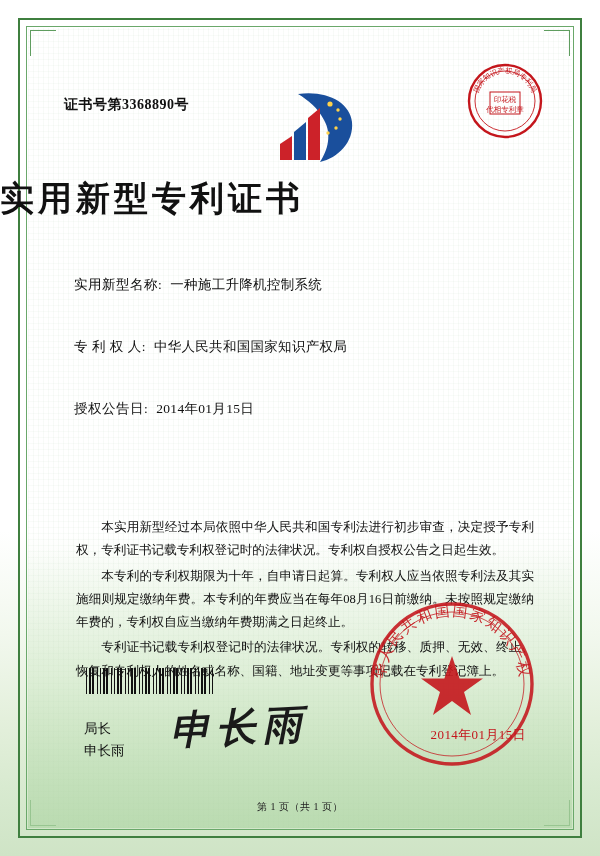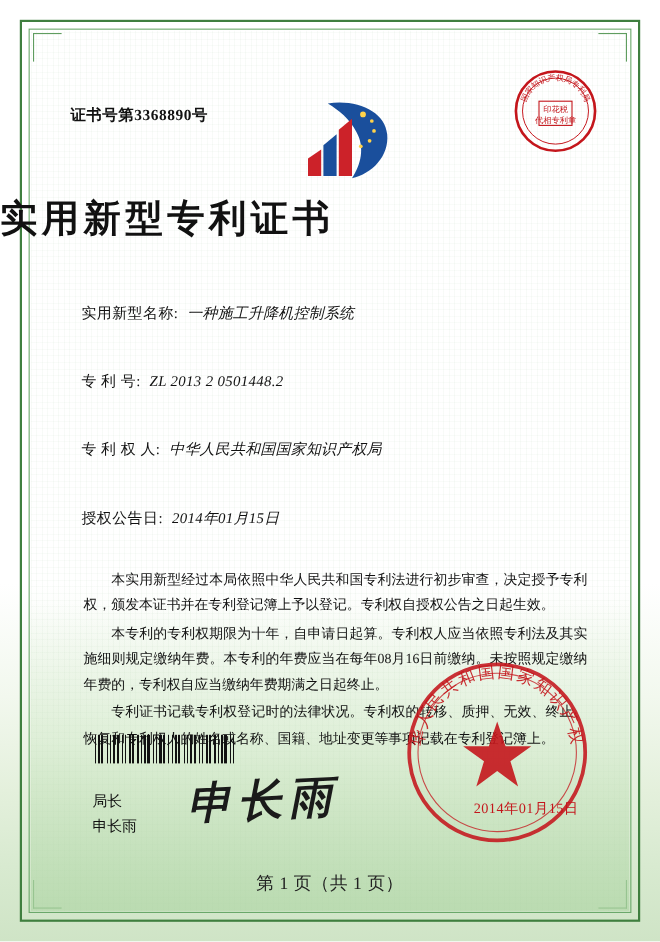--- a/index.html
+++ b/index.html
@@ -103,21 +103,20 @@
     color: #111;
   }
   .field-label {
     white-space: nowrap;
     letter-spacing: 0.5px;
     margin-top: 24px;
   }
   .field-value {
     margin-left: 8px;
     letter-spacing: 0.3px;
-    font-style: italic;
   }
 
   
   .body-text {
     position: absolute;
     left: 76px; right: 66px; top: 516px;
     font-size: 12.6px;
     line-height: 1.85;
     color: #111;
     text-align: justify;
@@ -168,21 +167,21 @@
     right: 74px; bottom: 112px;
     font-size: 13px;
     color: #c4161c;
     letter-spacing: 0.4px;
   }
 
   .page-foot {
     position: absolute;
     left: 0; right: 0; bottom: 42px;
     text-align: center;
-    font-size: 16px;
+    font-size: 10px;
     color: #222;
     letter-spacing: 0.5px;
   }
   svg { display: block; }
 </style>
 </head>
 <body>
 
 <div class="page">
 
@@ -228,35 +227,31 @@
   </div>
 
   <div class="title">实用新型专利证书</div>
 
   <div class="fields">
     <div class="field-row">
       <span class="field-label">实用新型名称:</span>
       <span class="field-value">一种施工升降机控制系统</span>
     </div>
     <div class="field-row">
-      <span class="field-label">专 利 号:</span>
-      <span class="field-value">ZL 2013 2 0501448.2</span>
-    </div>
-    <div class="field-row">
       <span class="field-label">专 利 权 人:</span>
       <span class="field-value">中华人民共和国国家知识产权局</span>
     </div>
     <div class="field-row">
       <span class="field-label">授权公告日:</span>
       <span class="field-value">2014年01月15日</span>
     </div>
   </div>
 
   <div class="body-text">
-    <p>本实用新型经过本局依照中华人民共和国专利法进行初步审查，决定授予专利权，颁发本证书并在专利登记簿上予以登记。专利权自授权公告之日起生效。</p>
+    <p>本实用新型经过本局依照中华人民共和国专利法进行初步审查，决定授予专利权，专利证书记载专利权登记时的法律状况。专利权自授权公告之日起生效。</p>
     <p>本专利的专利权期限为十年，自申请日起算。专利权人应当依照专利法及其实施细则规定缴纳年费。本专利的年费应当在每年08月16日前缴纳。未按照规定缴纳年费的，专利权自应当缴纳年费期满之日起终止。</p>
     <p>专利证书记载专利权登记时的法律状况。专利权的转移、质押、无效、终止、恢复和专利权人的姓名或名称、国籍、地址变更等事项记载在专利登记簿上。</p>
   </div>
 
   <div class="barcode"></div>
 
   <div class="sig-label">
     <div>局长</div>
     <div>申长雨</div>
   </div>

